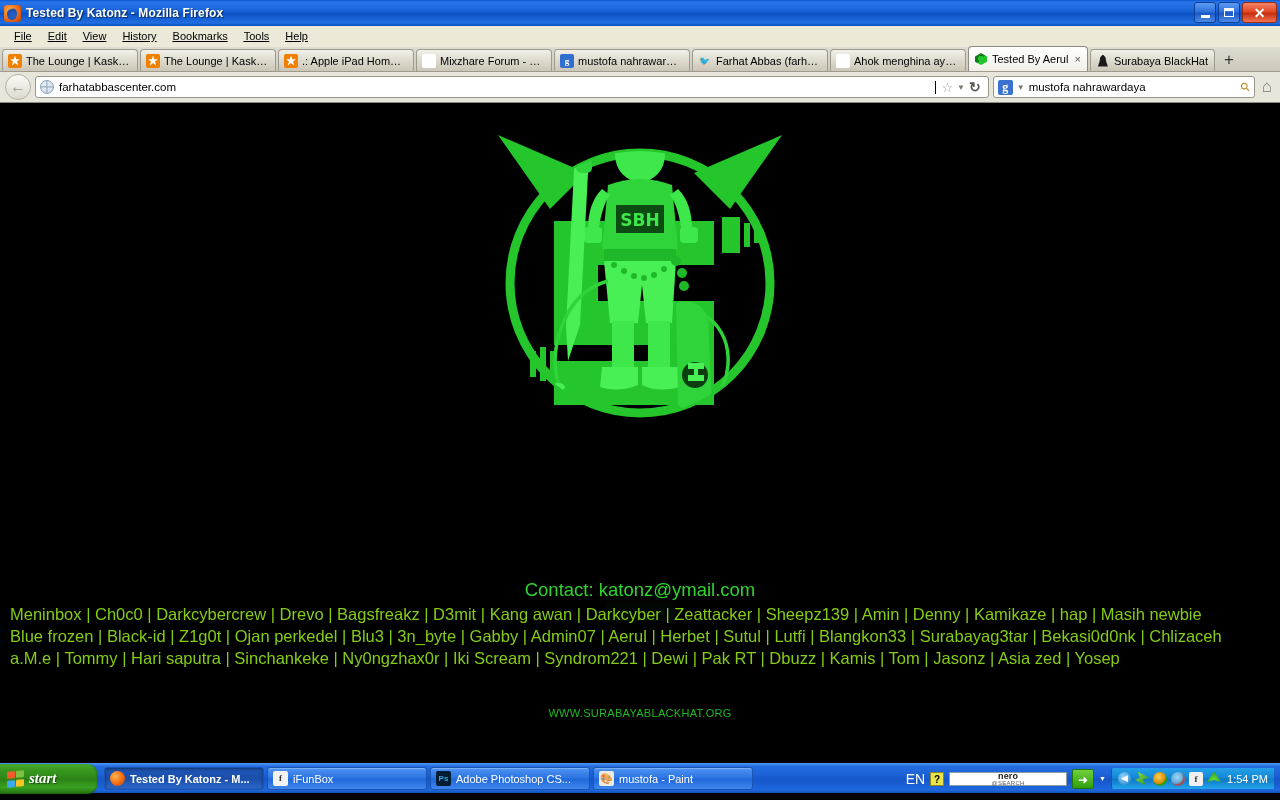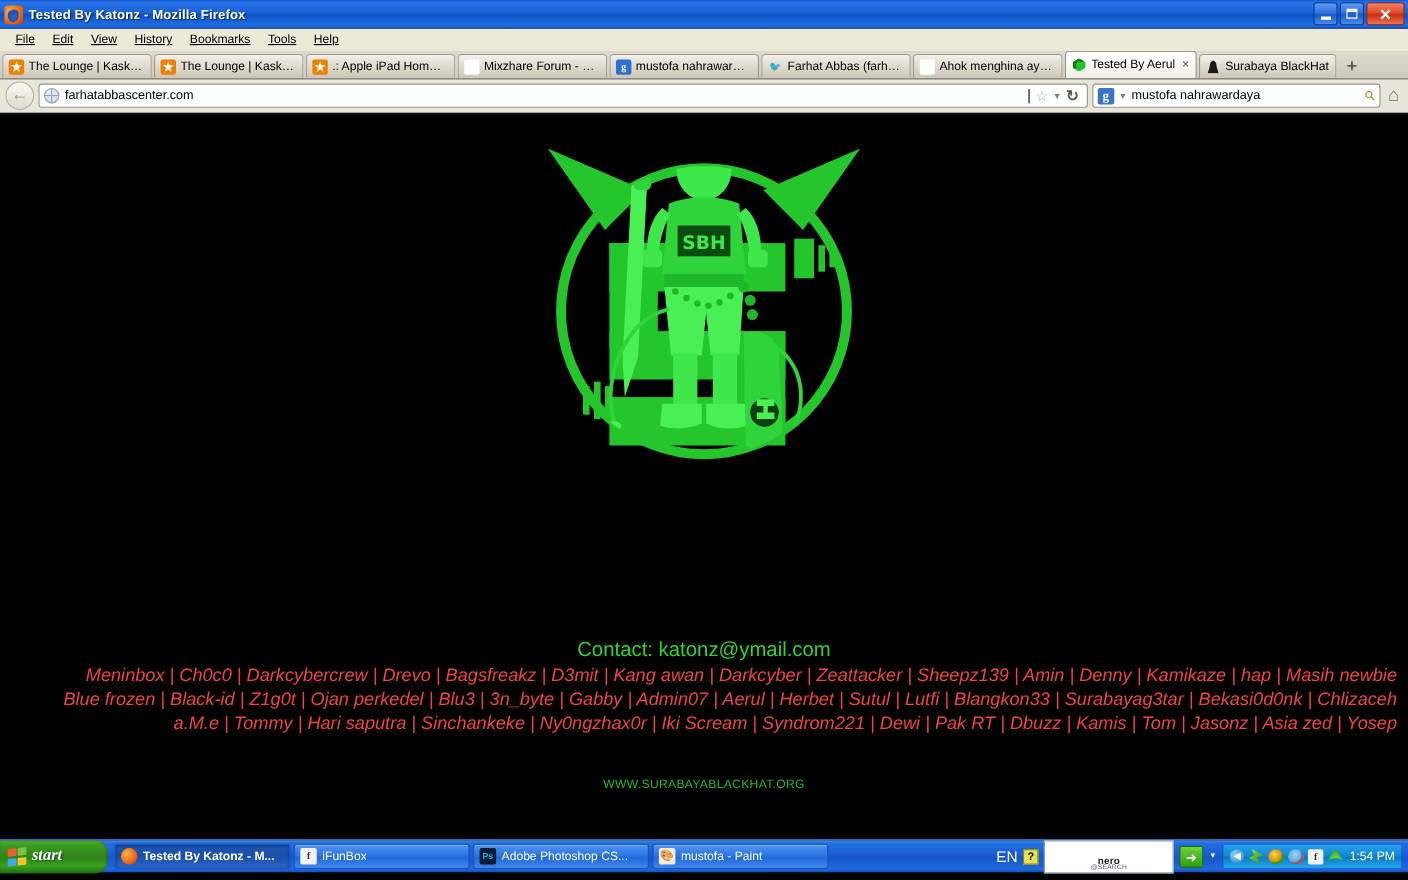--- a/index.html
+++ b/index.html
@@ -215,25 +215,24 @@
     filter: blur(0.7px);
   }
   .contact-line {
     position: absolute; top: 476px; width: 100%;
     text-align: center;
     color: #2fd42f; font-size: 18.5px;
     font-family: "Liberation Sans", sans-serif;
   }
   .names-block {
     position: absolute; top: 500px; width: 100%;
-    text-align: right;
-    color: #ef4444; font-size: 16.5px;
+    text-align: left;
+    color: #84cc16; font-size: 16.5px;
     line-height: 22px;
     padding: 0 10px;
-    font-style: italic;
   }
   .names-block .nrow { white-space: nowrap; }
   .names-block .nrow.wrap { white-space: normal; }
   .site-url {
     position: absolute; top: 604px; width: 100%;
     text-align: center;
     color: #22b822; font-size: 11px; letter-spacing: .3px;
   }
 
   
@@ -297,22 +296,22 @@
   .tray {
     display: flex; align-items: center; gap: 5px;
     padding: 0 6px 0 4px; height: 30px;
   }
   .tray-lang { color: #fff; font-size: 14px; }
   .tray-help {
     width: 14px; height: 14px; background: #e8e44a; border: 1px solid #8a8820;
     color: #000; font-size: 10px; font-weight: bold; text-align: center; line-height: 13px;
   }
   .nero-box {
-    width: 118px; height: 30px; background: #fff; border: 1px solid #8d9aa8;
-    display: flex; flex-direction: column; align-items: center; justify-content: flex-end;
+    width: 118px; height: 14px; background: #fff; border: 1px solid #8d9aa8;
+    display: flex; flex-direction: column; align-items: center; justify-content: flex-start;
     line-height: 7px;
   }
   .nero-1 { font-size: 9px; font-weight: bold; color: #1a1a1a; letter-spacing:.2px;}
   .nero-2 { font-size: 6px; color: #5a5a5a; letter-spacing:.3px; }
   .go-btn {
     width: 22px; height: 20px; border-radius: 2px;
     background: linear-gradient(to bottom,#6fd13c,#2f9e10);
     color: #fff; font-size: 12px; text-align: center; line-height: 20px;
     border: 1px solid #1f7508;
   }

